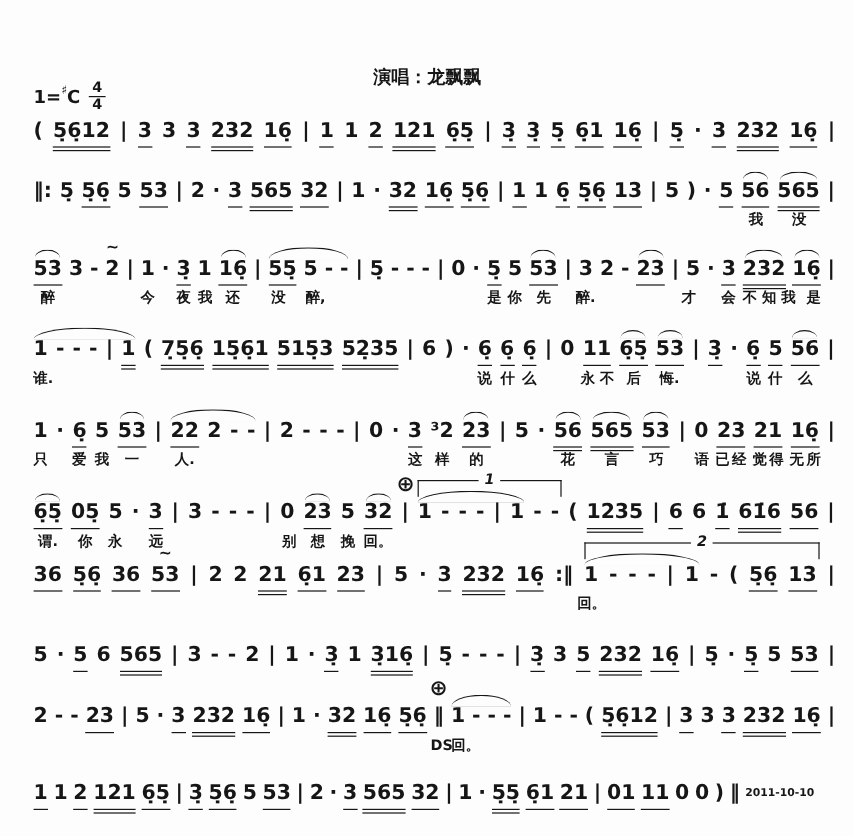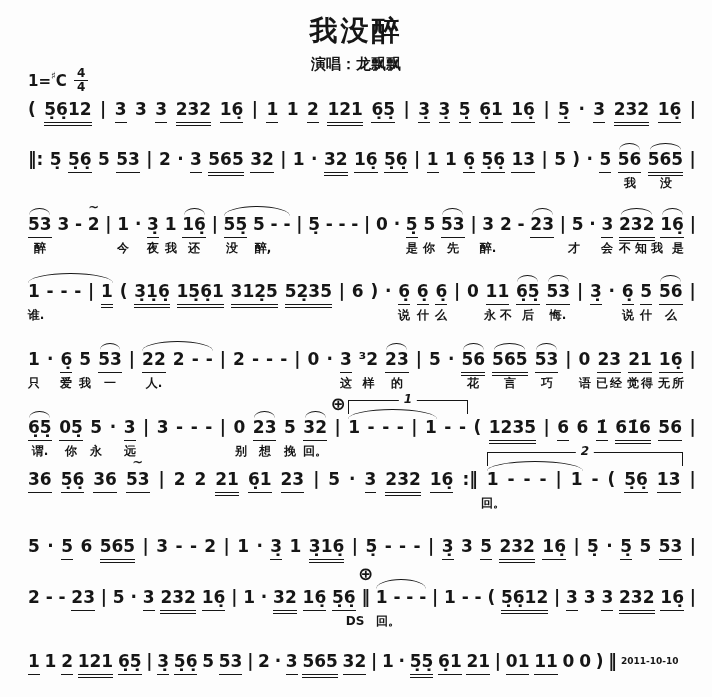--- a/index.html
+++ b/index.html
@@ -47,21 +47,20 @@
   .date{position:absolute;top:656px;left:621px;font-size:9px;font-weight:bold;
         letter-spacing:0;}
   .watermark{position:absolute;right:4px;bottom:1px;font-size:25px;
         font-weight:bold;font-style:italic;letter-spacing:-1px;}
 </style>
 </head>
 <body>
 
 <div class="page">
 
-  <div class="title">我没醉</div>
   <div class="credit-singer">演唱：龙飘飘</div>
 
   <div class="keysig">
     <span>1=</span>
       <span class="sharp">♯</span>
       <span>C</span>
     <span class="frac">
       <span class="ft">4</span>
       <span>4</span>
     </span>
@@ -192,23 +191,23 @@
       <span class="slur" style="left: 196px; width: 66px;"></span>
     </div>
     <div class="mline" style="top: 282px;">
       <span class="tok">1</span>
       <span class="tok">-</span>
       <span class="tok">-</span>
       <span class="tok">-</span>
       <span class="tok">|</span>
       <span class="tok u2">1</span>
       <span class="tok">(</span>
-      <span class="tok u2">3̣1̣6̣</span>
+      <span class="tok u2">7̣5̣6̣</span>
       <span class="tok u2">15̣6̣1</span>
-      <span class="tok u2">312̣5</span>
+      <span class="tok u2">515̣3</span>
       <span class="tok u2">52̣35</span>
       <span class="tok">|</span>
       <span class="tok">6</span>
       <span class="tok">)</span>
       <span class="tok">·</span>
       <span class="tok u1">6̣</span>
       <span class="tok u1">6̣</span>
       <span class="tok u1">6̣</span>
       <span class="tok">|</span>
       <span class="tok">0</span>
@@ -436,21 +435,21 @@
       <span class="tok">-</span>
       <span class="tok">(</span>
       <span class="tok u2">5̣6̣12</span>
       <span class="tok">|</span>
       <span class="tok u1">3</span>
       <span class="tok">3</span>
       <span class="tok u1">3</span>
       <span class="tok u2">232</span>
       <span class="tok u1">16̣</span>
       <span class="tok">|</span>
-      <span class="lyr" style="left: 327px;">DS</span>
+      <span class="lyr" style="left: 340px;">DS</span>
       <span class="lyr" style="left: 360px;">回。</span>
       <span class="coda" style="left: 337.5px;">⊕</span>
       <span class="slur" style="left: 348px; width: 50px;"></span>
     </div>
     <div class="mline" style="top: 652px; right: 95px;">
       <span class="tok u1">1</span>
       <span class="tok">1</span>
       <span class="tok u1">2</span>
       <span class="tok u2">121</span>
       <span class="tok u1">6̣5̣</span>

